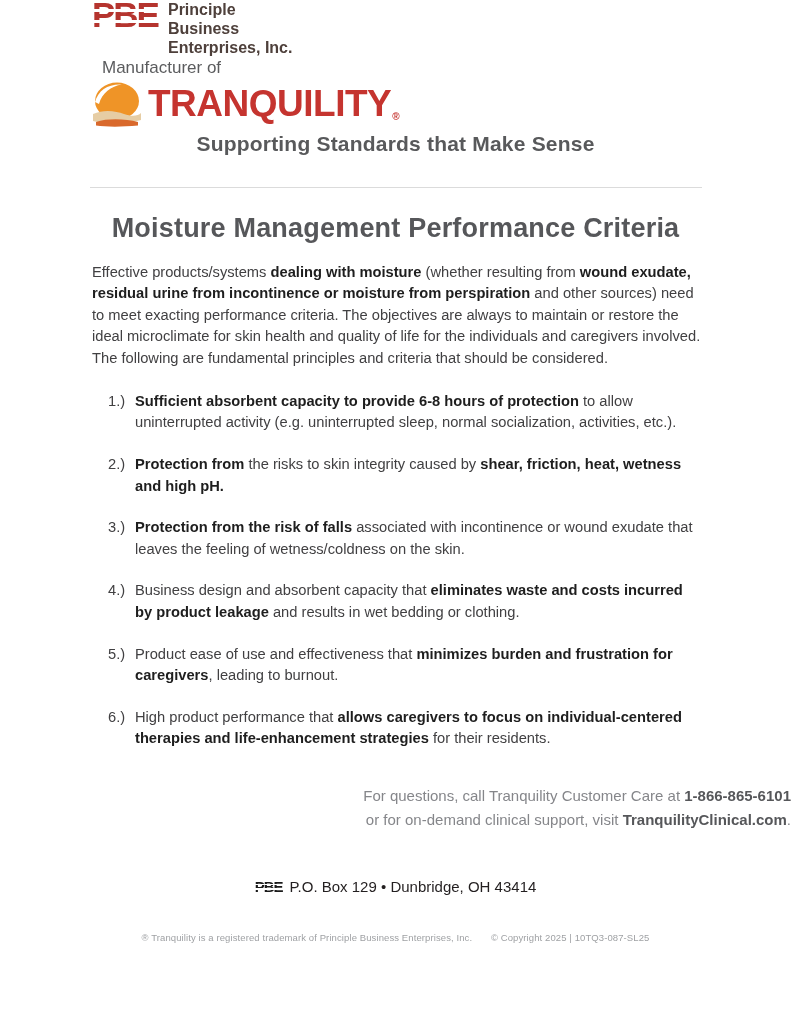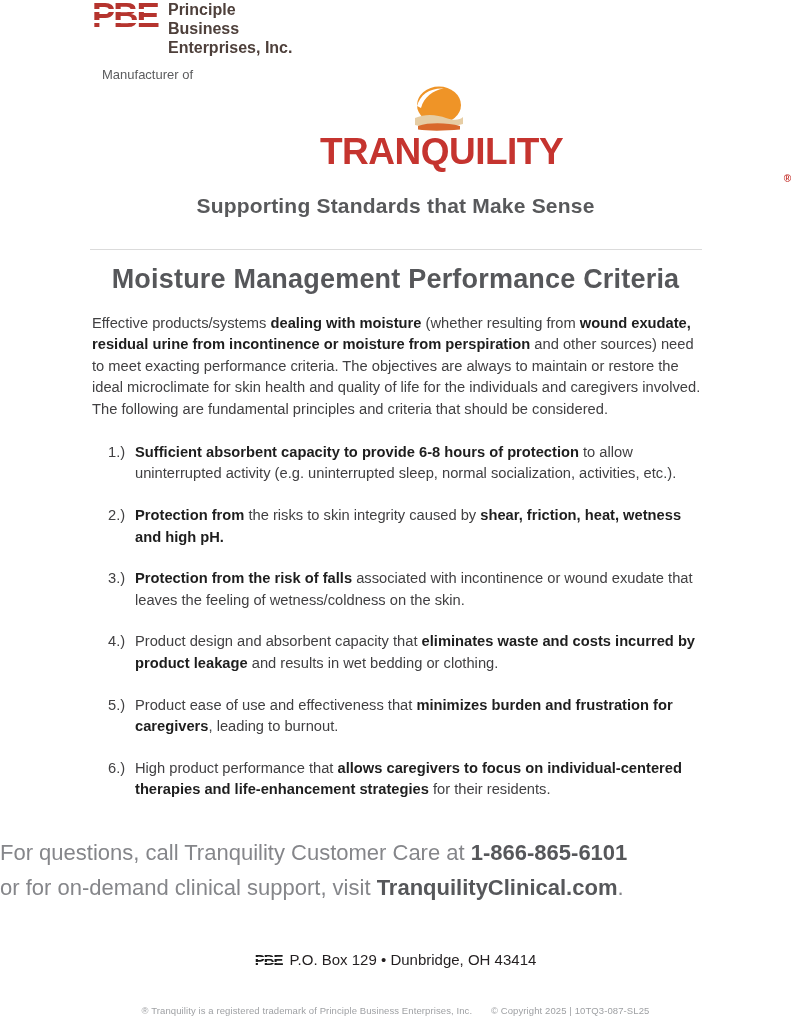--- a/index.html
+++ b/index.html
@@ -19,41 +19,41 @@
     font-weight: 900; font-size: 35px; line-height: 0.88;
     letter-spacing: -2px; color: #B5342E;
     padding-right: 2px;
   }
   .pbe-letters::before, .pbe-letters::after {
     content: ""; position: absolute; left: -2px; right: 0; height: 3px; background: #fff;
   }
   .pbe-letters::before { top: 9px; }
   .pbe-letters::after  { top: 20px; }
   .pbe-company { font-size: 16px; font-weight: bold; color: #4E403B; line-height: 1.18; padding-top: 1px; }
-  .manufacturer { margin-top: 9px; margin-left: 10px; font-size: 13px; color: #5B5C5E; }
-  .brand-row { display: flex; align-items: center; margin-top: 3px; flex-direction: column; }
+  .manufacturer { margin-left: 10px; font-size: 17px; color: #5B5C5E; }
+  .brand-row { display: flex; align-items: center; margin-top: 3px; }
   .sun-icon { margin-right: 6px; }
   .brand-text { font-size: 37px; font-weight: bold; color: #C5342F; letter-spacing: -0.5px; }
   .brand-reg { font-size: 10px; font-weight: bold; color: #C5342F; align-self: flex-end; margin: 0 0 5px 1px; }
   
   .tagline { margin-top: 5px; text-align: center; font-size: 21px; font-weight: bold; color: #58595B; letter-spacing: 0.2px; }
   .divider { margin: 31px auto 0; width: 612px; border: none; border-top: 1px solid #DBDBDB; height: 0; }
-  .title { margin: 14px 0 0; text-align: center; font-size: 27px; font-weight: bold; color: #56575A; letter-spacing: 0.2px; }
+  .title { margin: 25px 0 0; text-align: center; font-size: 27px; font-weight: bold; color: #56575A; letter-spacing: 0.2px; }
   
   .intro {
     width: 614px; margin: 18px 0 0 92px;
     font-size: 14.7px; line-height: 1.47; color: #414042;
   }
   .intro b, .criterion b { color: #1E1E1E; }
   .criteria { margin: 21px 0 0 108px; width: 588px; }
   .criterion { display: flex; margin-bottom: 20px; font-size: 14.7px; line-height: 1.47; color: #414042; }
   .criterion .num { flex: 0 0 27px; color: #414042; }
   .criterion .txt { flex: 1; }
   
-  .cta { margin-top: 34px; text-align: left; font-size: 22px; line-height: 1.6; color: #85868A; }
+  .cta { margin-top: 34px; text-align: right; font-size: 15px; line-height: 1.6; color: #85868A; }
   .cta b { color: #56575A; }
   
   .address-row { margin-top: 46px; display: flex; justify-content: center; align-items: center; gap: 7px; color: #231F20; font-size: 15px; }
   .pbe-mini {
     position: relative;
     font-weight: 900; font-size: 15px; line-height: 0.9;
     letter-spacing: -1px; color: #1A1A1A;
   }
   .pbe-mini::before, .pbe-mini::after {
     content: ""; position: absolute; left: -1px; right: -1px; height: 1.5px; background: #fff;
@@ -109,21 +109,21 @@
       <span class="txt"><b>Protection from</b><span> the risks to skin integrity caused by </span><b>shear, friction, heat, wetness and high pH.</b></span>
     </div>
 
     <div class="criterion">
       <span class="num">3.)</span>
       <span class="txt"><b>Protection from the risk of falls</b><span> associated with incontinence or wound exudate that leaves the feeling of wetness/coldness on the skin.</span></span>
     </div>
 
     <div class="criterion">
       <span class="num">4.)</span>
-      <span class="txt"><span>Product design and absorbent capacity that </span><b>eliminates waste and costs incurred by product leakage</b><span> and results in wet bedding or clothing.</span></span>
+      <span class="txt"><span>Business design and absorbent capacity that </span><b>eliminates waste and costs incurred by product leakage</b><span> and results in wet bedding or clothing.</span></span>
     </div>
 
     <div class="criterion">
       <span class="num">5.)</span>
       <span class="txt"><span>Product ease of use and effectiveness that </span><b>minimizes burden and frustration for caregivers</b><span>, leading to burnout.</span></span>
     </div>
 
     <div class="criterion">
       <span class="num">6.)</span>
       <span class="txt"><span>High product performance that </span><b>allows caregivers to focus on individual-centered therapies and life-enhancement strategies</b><span> for their residents.</span></span>

